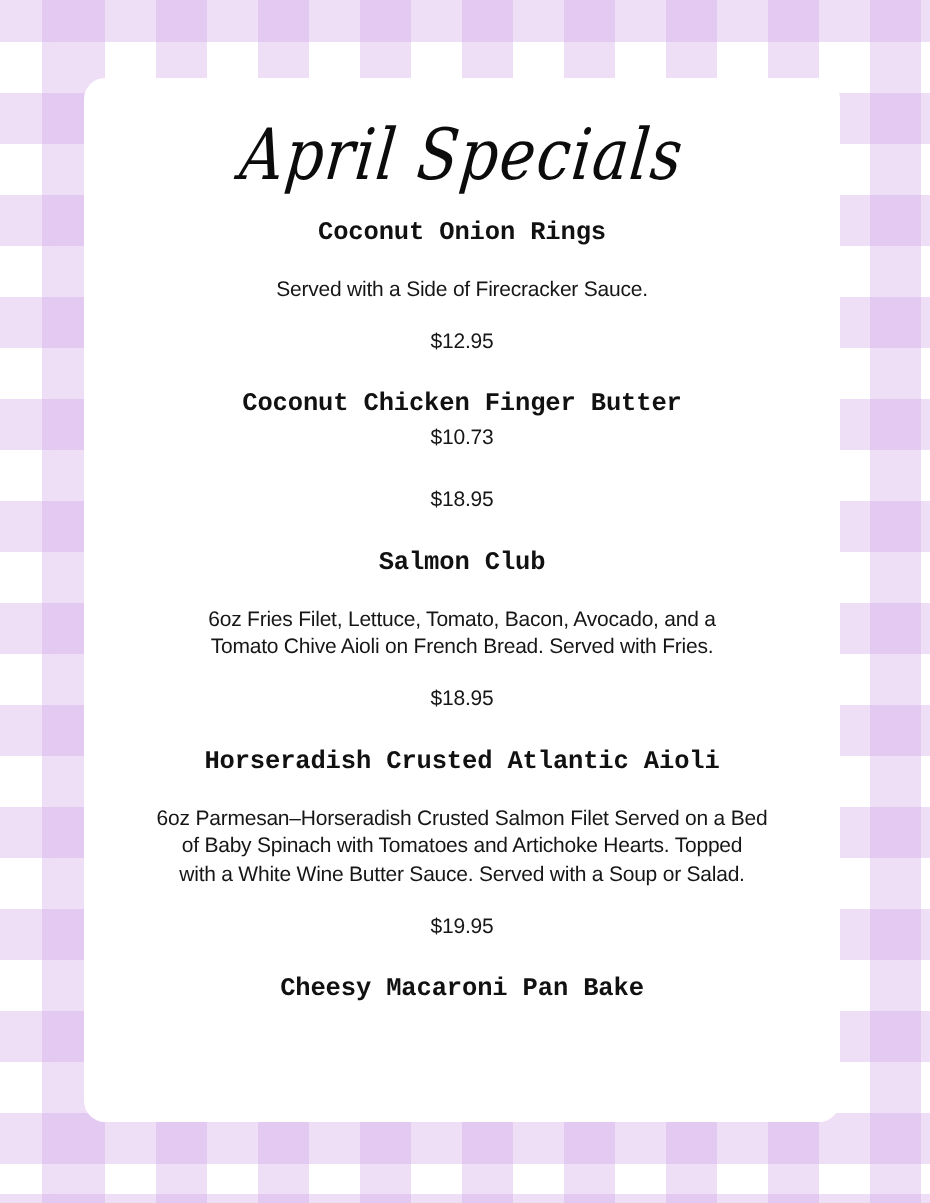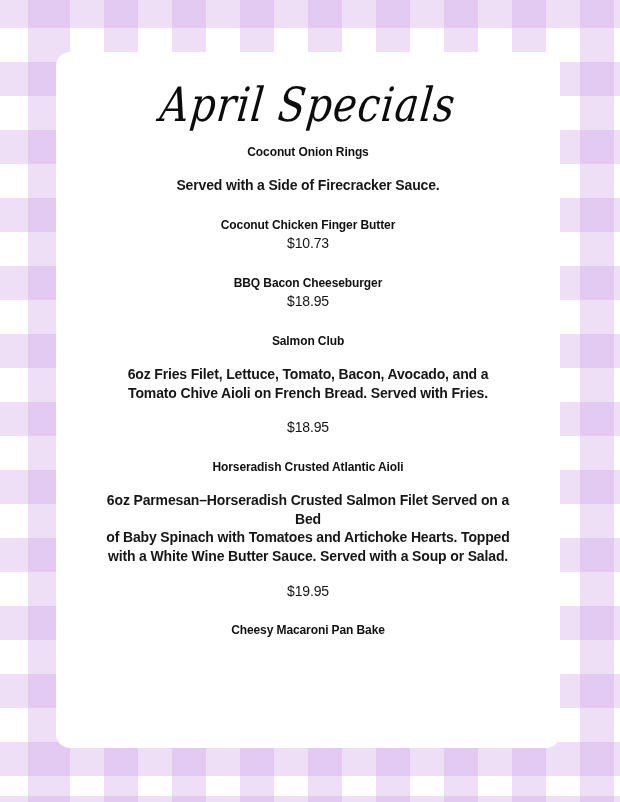--- a/index.html
+++ b/index.html
@@ -74,31 +74,31 @@
     list-style: none;
   }
   .menu-item {
     text-align: center;
     margin: 0 0 22px 0;
   }
   .menu-item:last-child {
     margin-bottom: 0;
   }
   .item-name {
-    font-family: Liberation Sans, sans-serif;
+    font-family: Liberation Mono, monospace;
     font-weight: bold;
-    font-size: 12px;
+    font-size: 17px;
     line-height: 1.36;
     letter-spacing: -0.1px;
     color: #111111;
     margin: 0 0 1px 0;
   }
   .item-desc {
     font-family: "Liberation Sans", sans-serif;
-    font-weight: 700;
+    font-weight: 400;
     font-size: 14px;
     line-height: 1.33;
     letter-spacing: -0.15px;
     color: #161616;
     margin: 16px;
     white-space: pre-line;
   }
   .item-price {
     font-family: "Liberation Sans", sans-serif;
     font-weight: 400;
@@ -114,27 +114,27 @@
 
 <div id="page">
   <div id="menu-card">
 
     <h1 class="menu-title">April Specials</h1>
 
     <ul class="menu-list" id="menu-list">
         <li class="menu-item">
           <div class="item-name">Coconut Onion Rings</div>
           <div class="item-desc">Served with a Side of Firecracker Sauce.</div>
+          <div class="item-price">$12.95</div>
         </li>
         <li class="menu-item">
           <div class="item-name">Coconut Chicken Finger Butter</div>
           <div class="item-price">$10.73</div>
         </li>
         <li class="menu-item">
-          <div class="item-name">BBQ Bacon Cheeseburger</div>
           <div class="item-price">$18.95</div>
         </li>
         <li class="menu-item">
           <div class="item-name">Salmon Club</div>
           <div class="item-desc">6oz Fries Filet, Lettuce, Tomato, Bacon, Avocado, and a
 Tomato Chive Aioli on French Bread. Served with Fries.</div>
           <div class="item-price">$18.95</div>
         </li>
         <li class="menu-item">
           <div class="item-name">Horseradish Crusted Atlantic Aioli</div>

